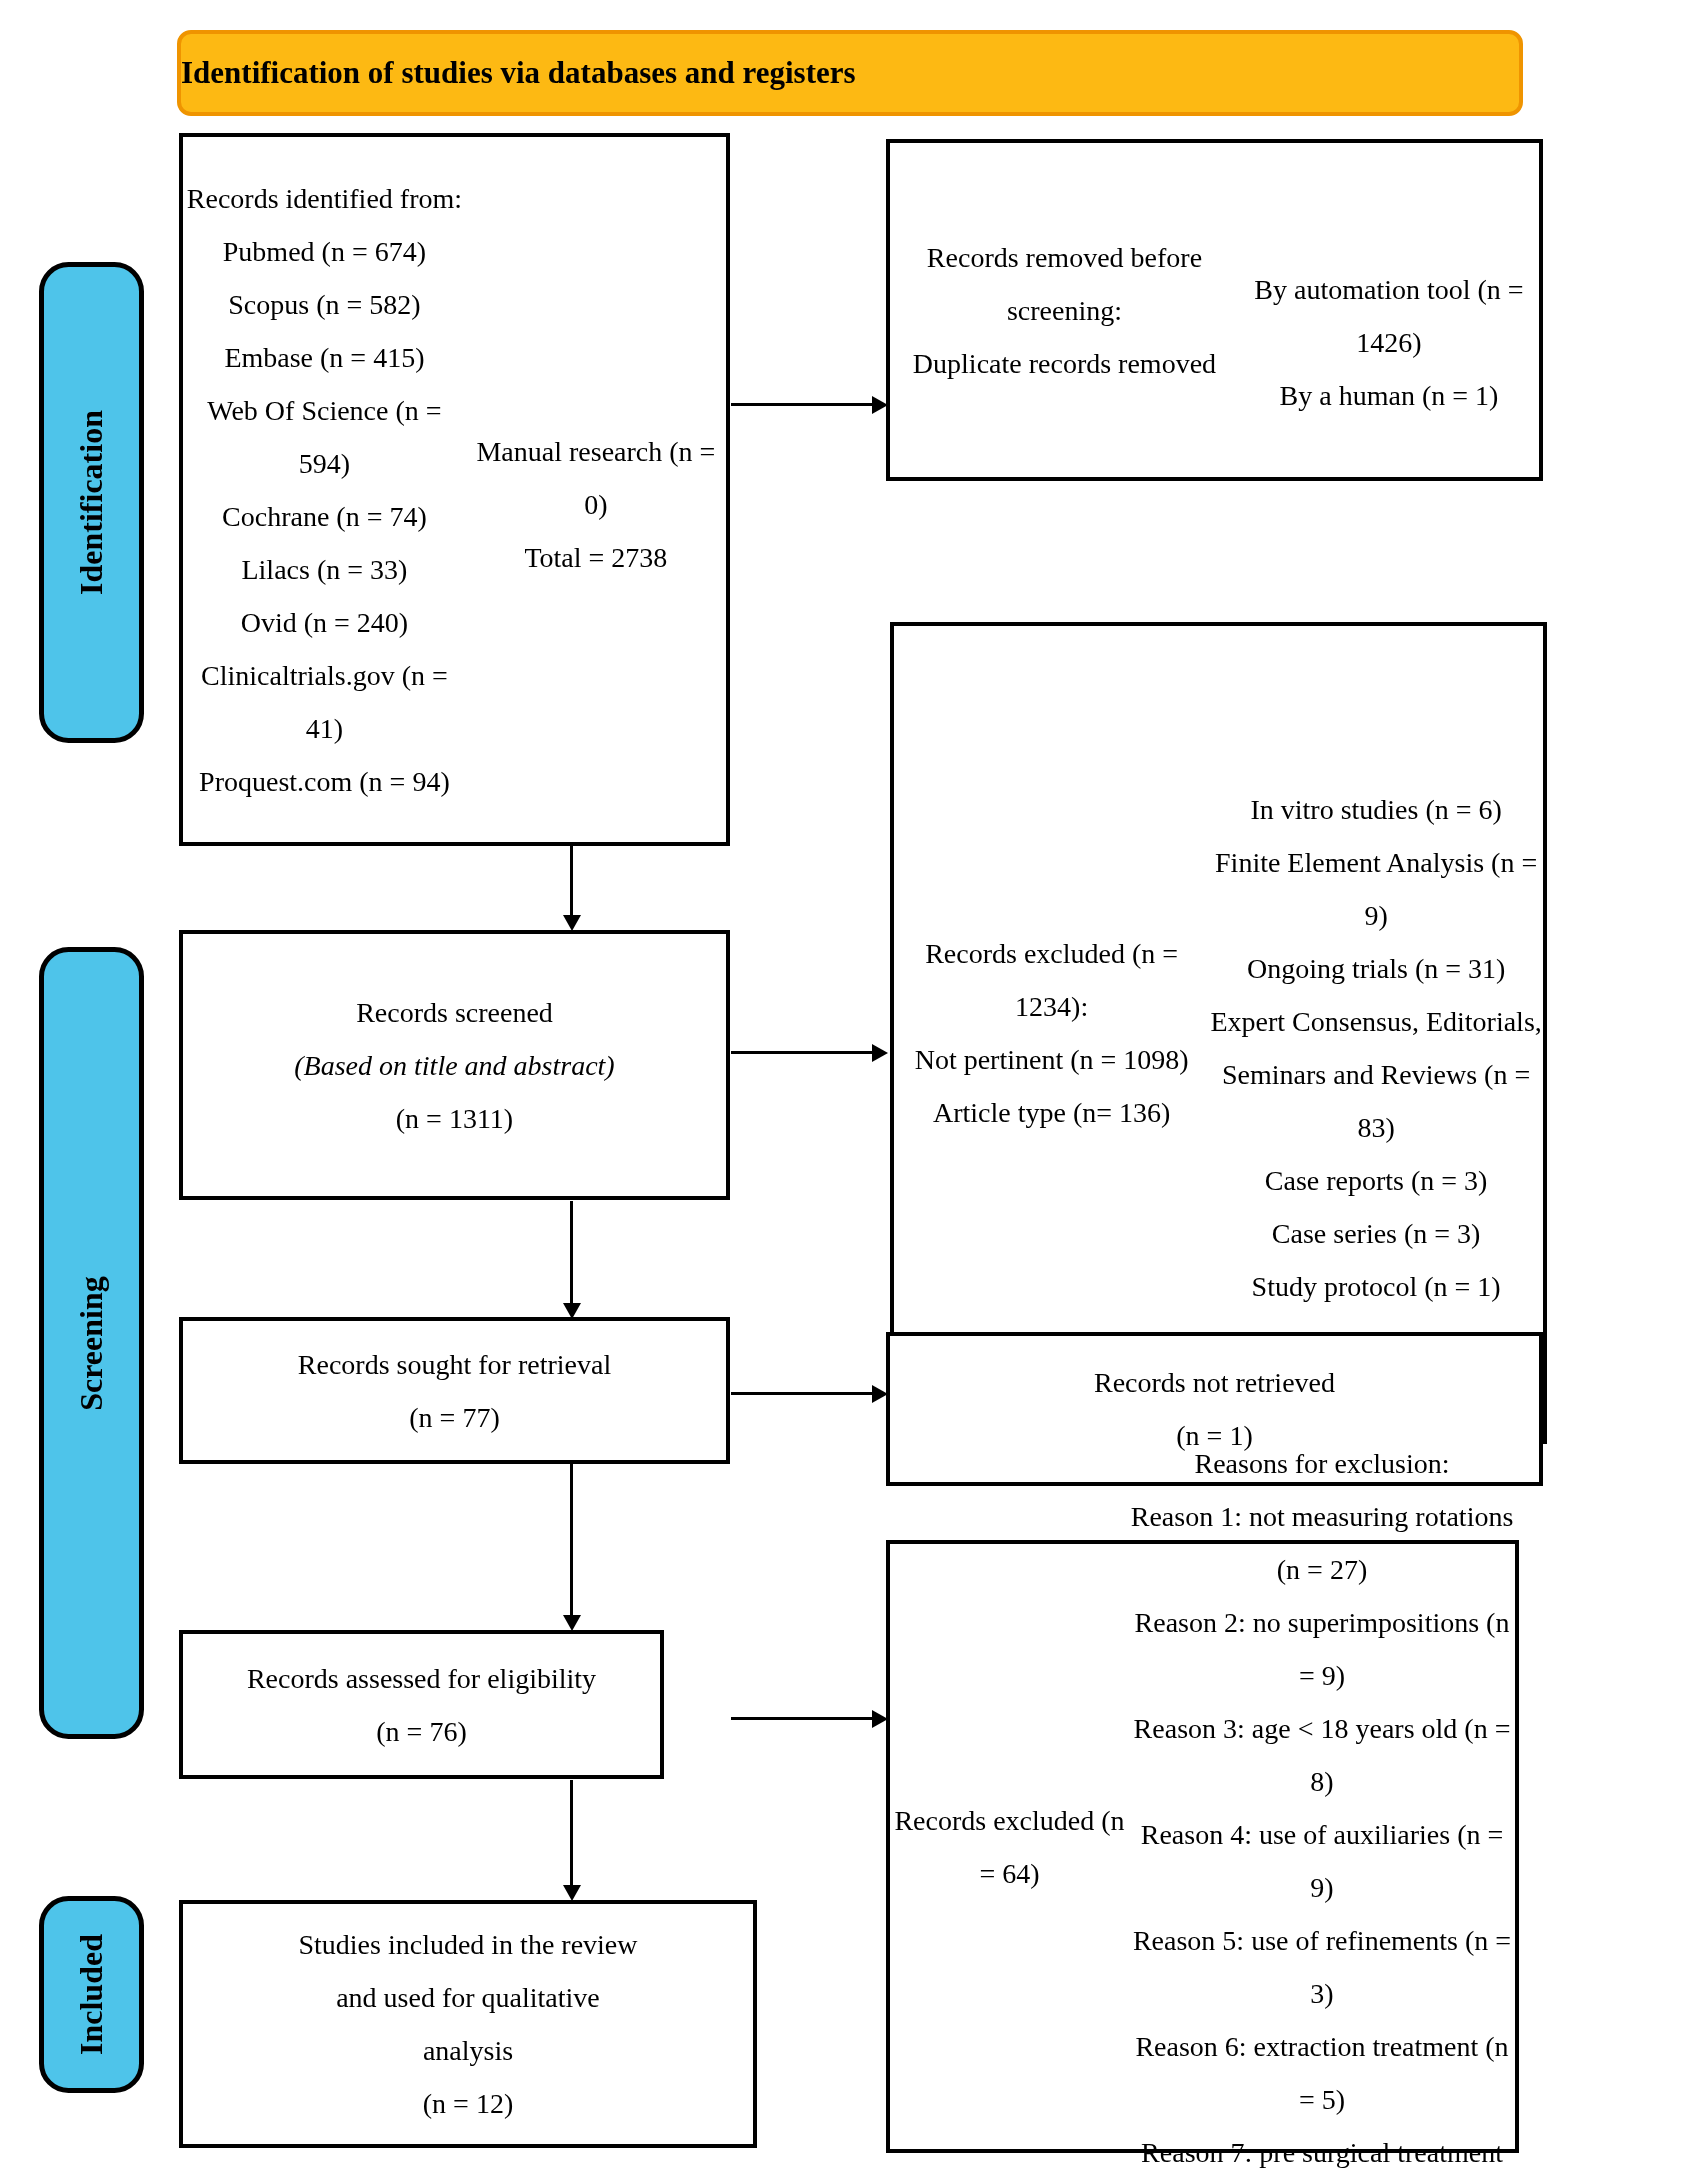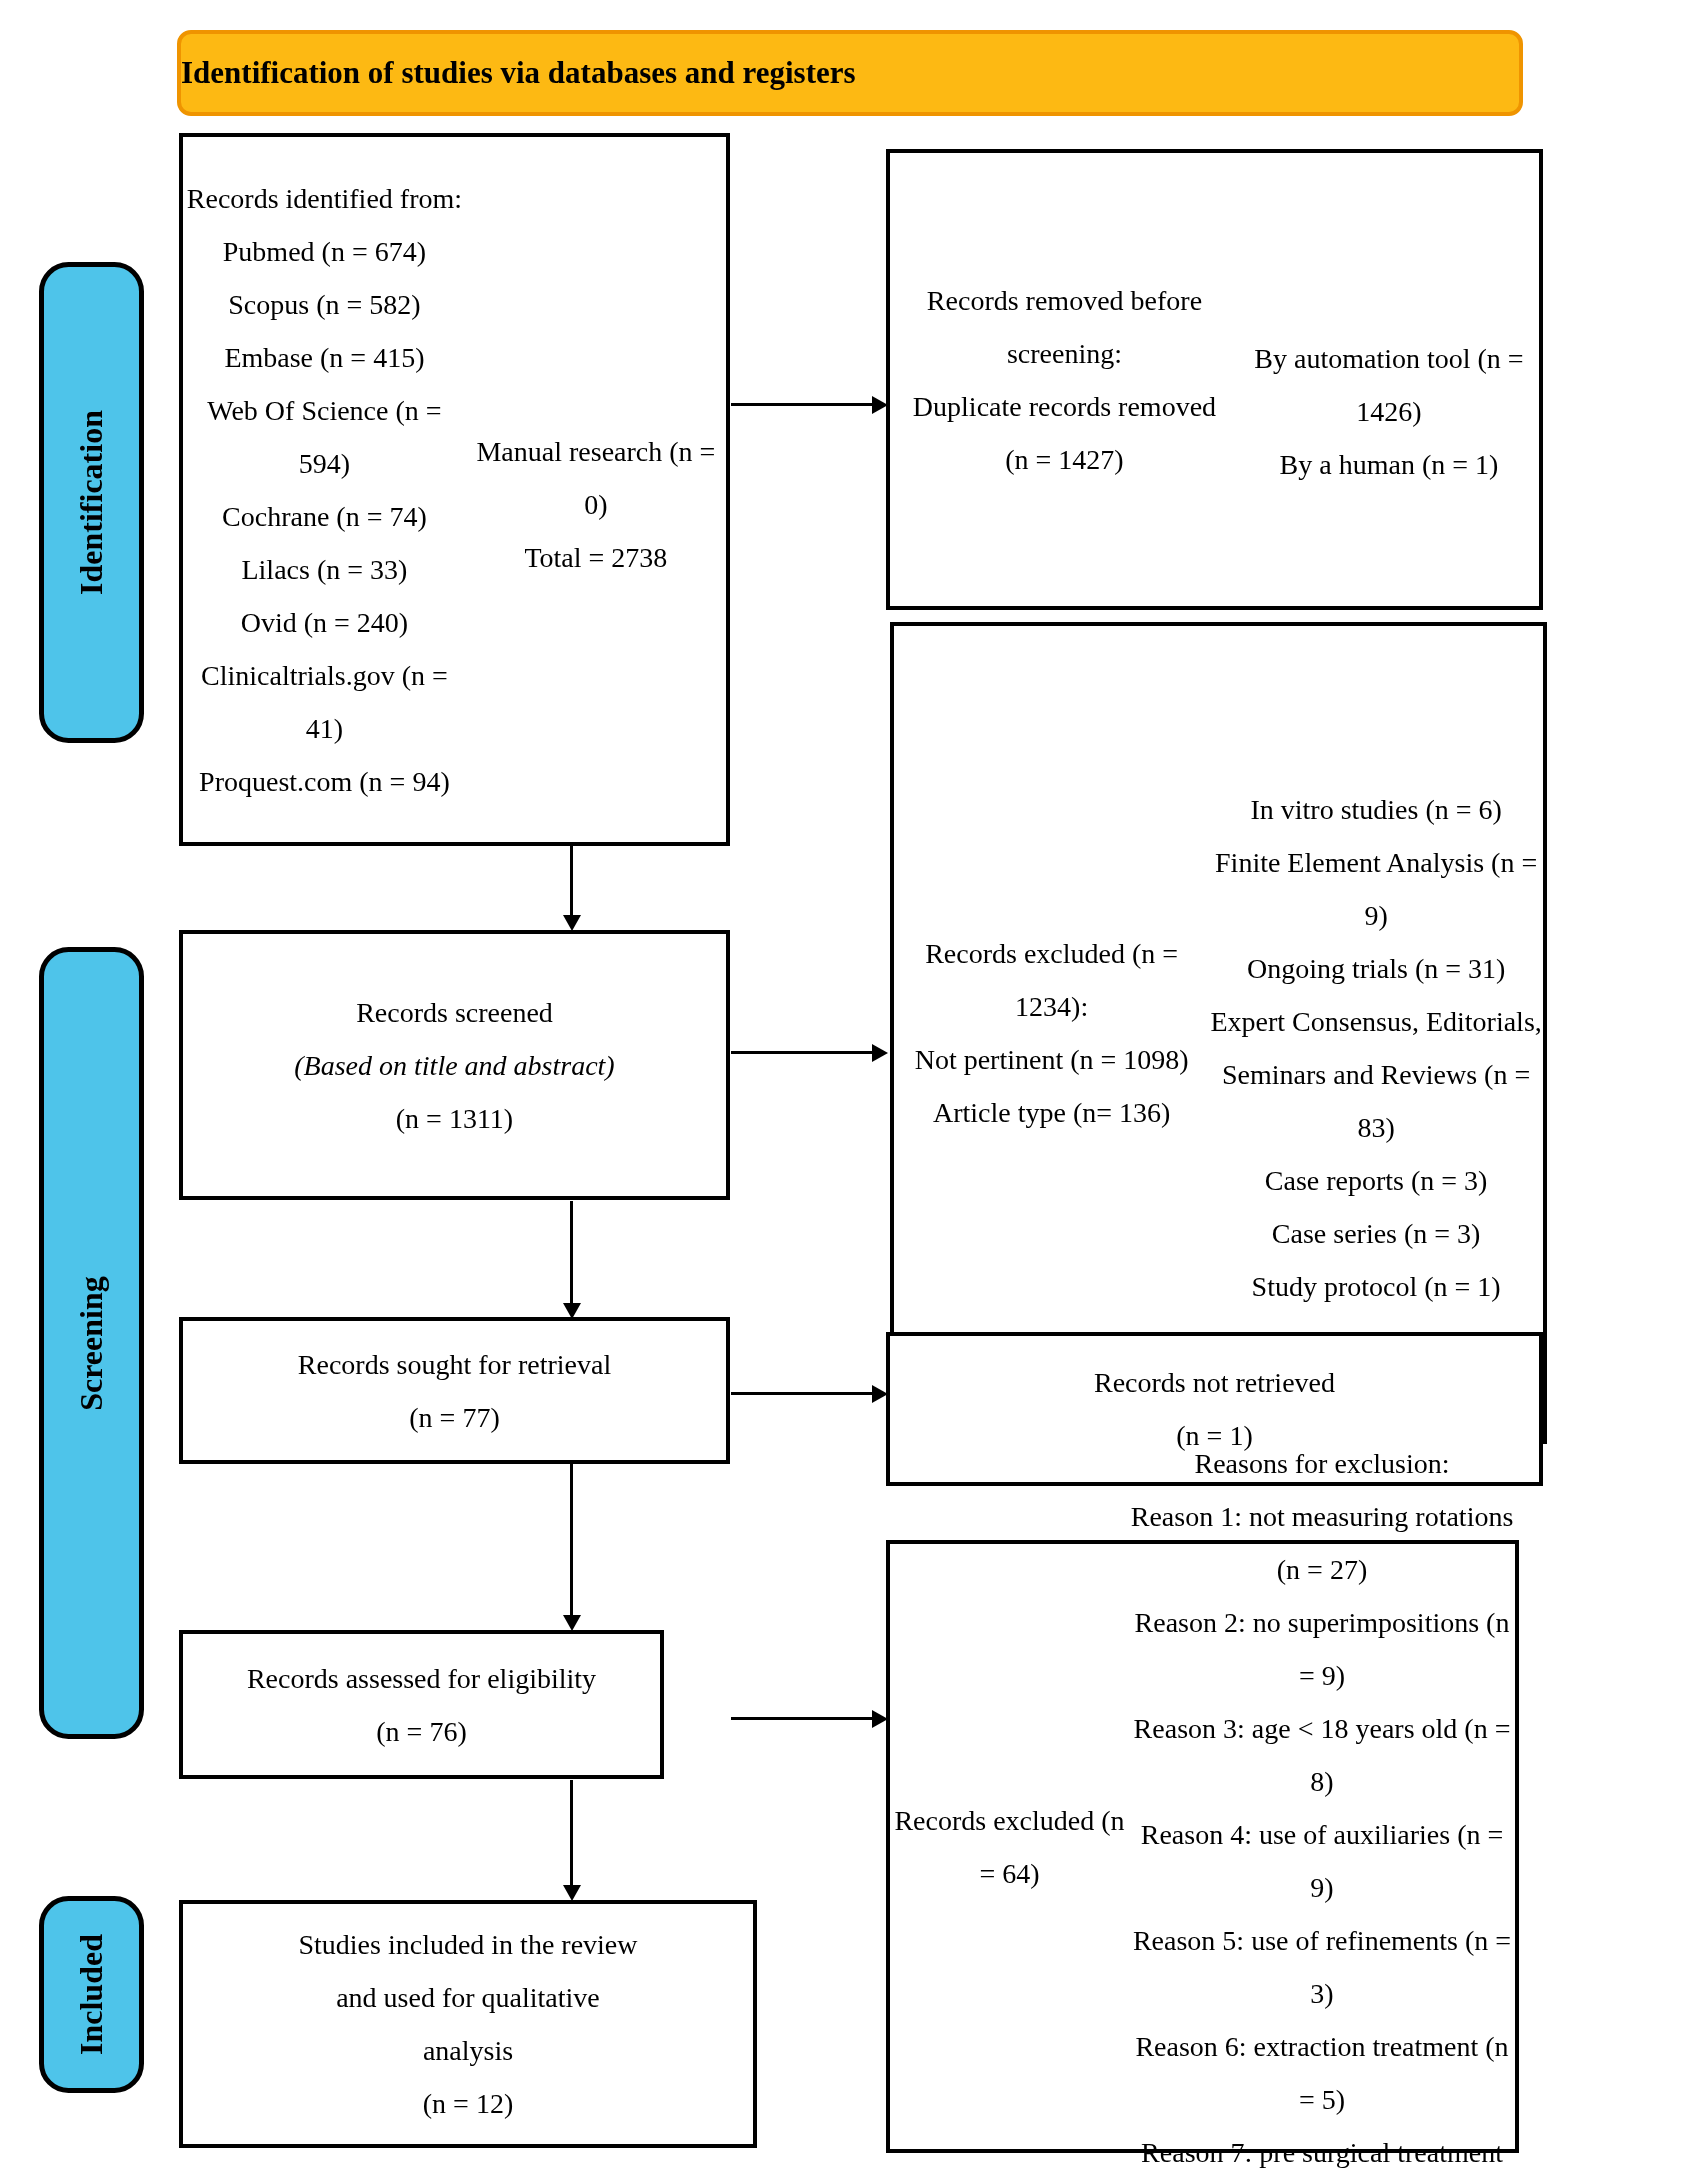--- a/index.html
+++ b/index.html
@@ -97,25 +97,24 @@
 
   <div class="flowbox" style="left:179px;top:1900px;width:578px;height:248px;">
     <div class="para">
       <div>Studies included in the review</div>
       <div>and used for qualitative</div>
       <div>analysis</div>
       <div>(n = 12)</div>
     </div>
   </div>
 
-  <div class="flowbox" style="left:886px;top:149px;width:657px;height:461px;">
+  <div class="flowbox" style="left:886px;top:139px;width:657px;height:342px;">
     <div class="para">
       <div>Records removed before screening:</div>
       <div>Duplicate records removed</div>
-      <div>(n = 1427)</div>
     </div>
     <div class="para gap-lg">
       <div>By automation tool (n = 1426)</div>
       <div>By a human (n = 1)</div>
     </div>
   </div>
 
   <div class="flowbox" style="left:890px;top:622px;width:657px;height:822px;">
     <div class="para">
       <div>Records excluded (n = 1234):</div>

